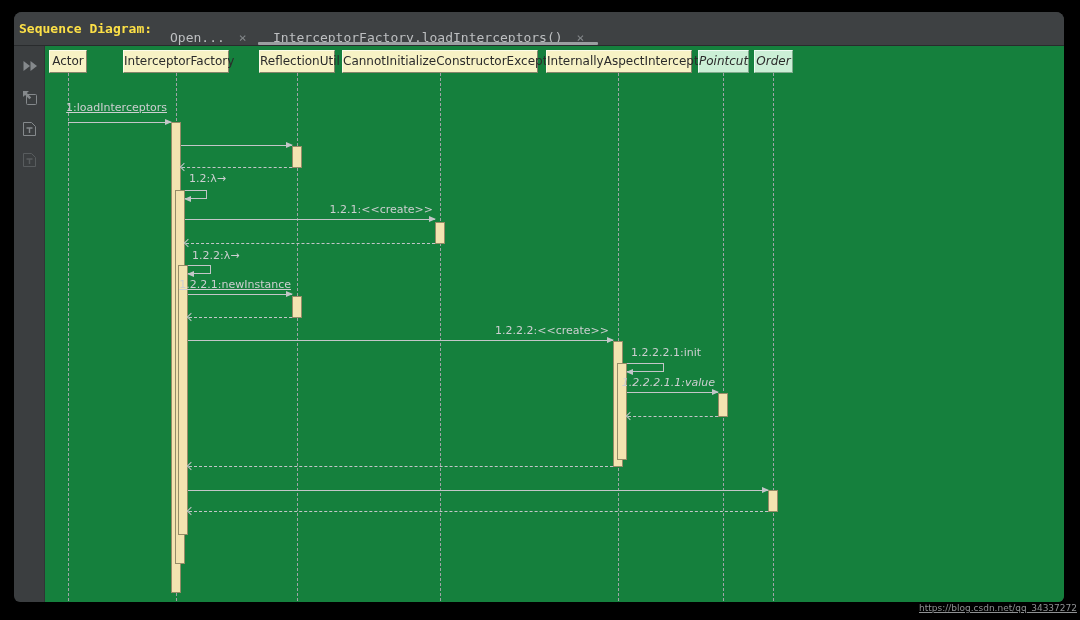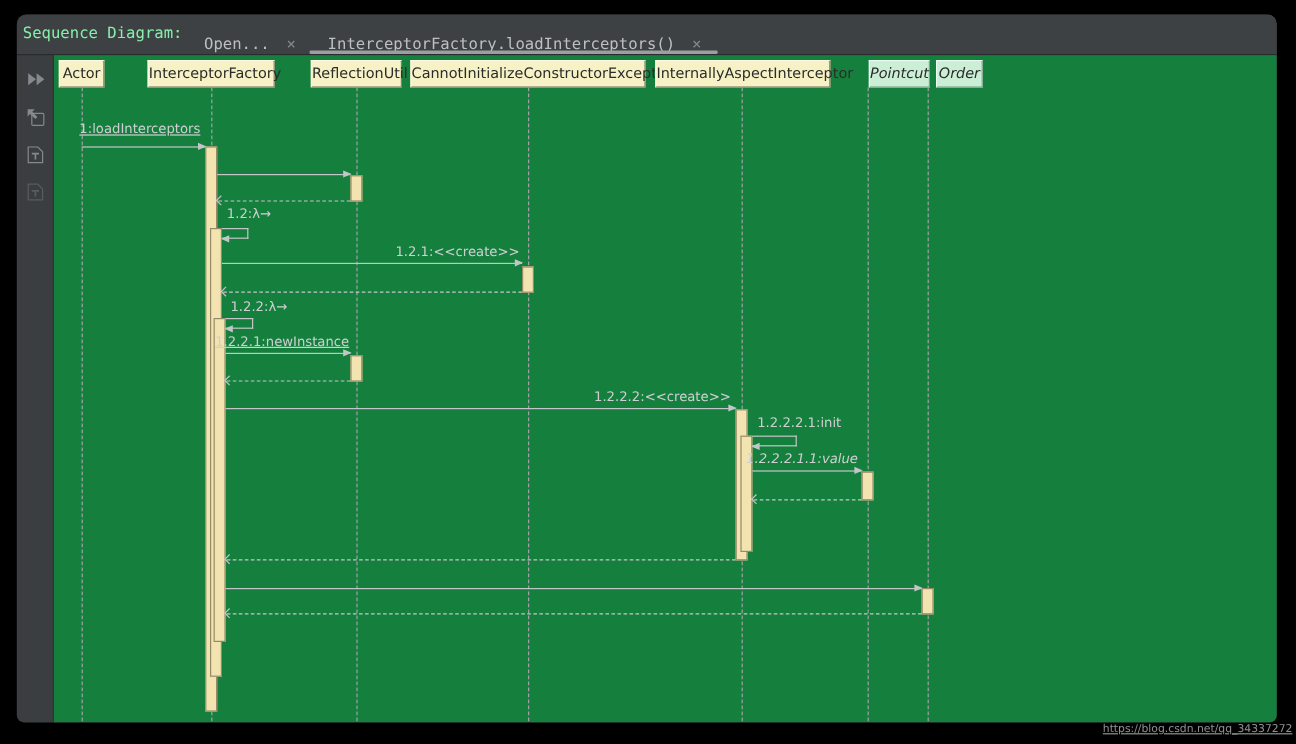--- a/index.html
+++ b/index.html
@@ -7,35 +7,35 @@
     width:1080px;height:620px;background:#000;overflow:hidden;position:relative;
     font-family:"DejaVu Sans", sans-serif;
   }
   
   .window{position:absolute;left:14px;top:12px;width:1050px;height:590px;
     background:#3B3E40;border-radius:8px 8px 6px 6px;overflow:hidden;}
   
   .tabbar{position:absolute;top:0;left:0;right:0;height:33px;background:#3E4143;
     border-bottom:1px solid #292B2D;font-family:"DejaVu Sans Mono", monospace;}
   .panel-title{position:absolute;left:5px;top:0;line-height:33px;font-size:13px;
-    font-weight:normal;color:#86efac;}
+    font-weight:bold;color:#fde047;}
   .tab{position:absolute;top:0;height:33px;display:flex;align-items:flex-end;gap:14px;
     font-size:13px;color:#BDBFC1;cursor:default;}
   .tab .close{color:#85898C;font-size:13px;}
   .tab-underline{position:absolute;left:244px;width:340px;height:3px;bottom:0;
     background:#9B9FA1;border-radius:1px;}
   
   .toolbar{position:absolute;left:0;top:34px;width:30px;bottom:0;border-right:1px solid #313436;}
   .tool{position:absolute;left:8px;width:16px;height:16px;}
   
   .diagram{position:absolute;left:31px;top:34px;right:0;bottom:0;background:#15803d;overflow:hidden;}
   .pbox{position:absolute;top:4px;height:23px;box-sizing:border-box;line-height:21px;
     text-align:center;font-size:12px;color:#2B2B2B;background:#F7F2C5;
     border:1px solid;border-color:#FDFBE8 #85846A #85846A #FDFBE8;}
-  .pbox.iface{background:#CBEFD6;border-color:#EFFBF2 #7FA98C #7FA98C #EFFBF2;font-style:italic;margin-left:26px;}
+  .pbox.iface{background:#CBEFD6;border-color:#EFFBF2 #7FA98C #7FA98C #EFFBF2;font-style:italic;}
   .lifeline{position:absolute;top:27px;bottom:1px;width:0;border-left:1px dashed #9FA3A6;}
   .bar{position:absolute;width:10px;box-sizing:border-box;background:#F3E3B0;border:1px solid #958C67;}
   .arrow{position:absolute;}
   .arrow.solid{height:1px;background:#C3C6C8;}
   .arrow.dashed{height:0;border-top:1px dashed #C3C6C8;}
   .hr{position:absolute;right:-1px;top:-3px;width:0;height:0;
     border-left:7px solid #C3C6C8;border-top:3px solid transparent;border-bottom:3px solid transparent;}
   .ho{position:absolute;left:-1px;top:-4px;width:6px;height:6px;box-sizing:border-box;
     border:solid #C3C6C8;border-width:0 1px 1px 0;transform:rotate(135deg);}
   .loop{position:absolute;height:7px;box-sizing:content-box;

